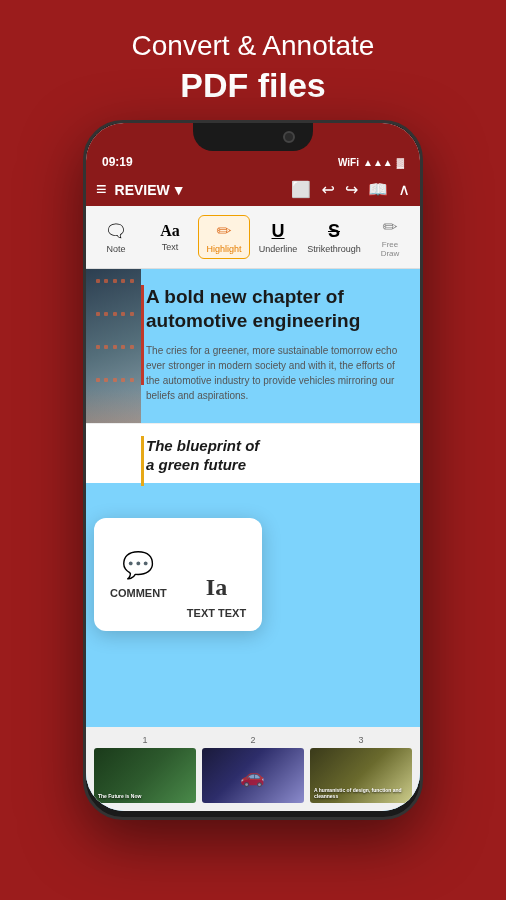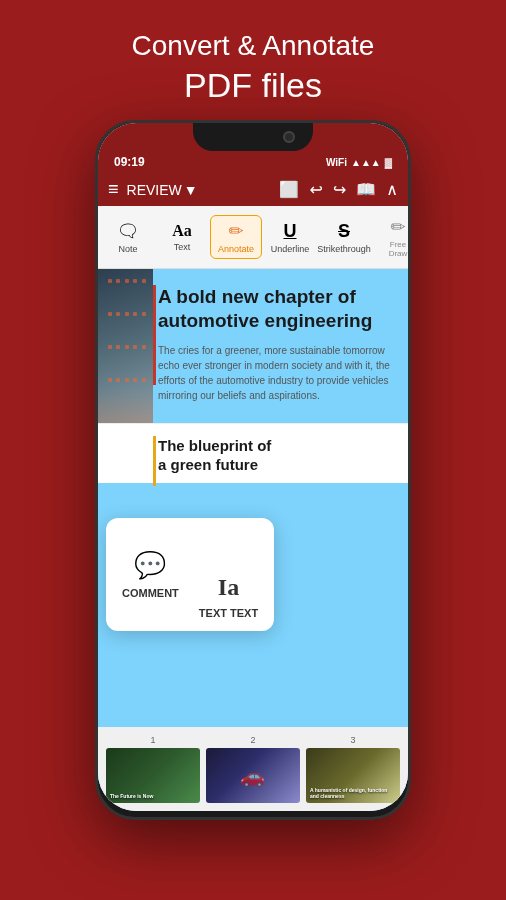--- a/index.html
+++ b/index.html
@@ -17,29 +17,29 @@
       padding: 30px 16px 20px;
       color: white;
     }
     .header-text .subtitle {
       font-size: 28px;
       font-weight: 400;
       margin-bottom: 4px;
     }
     .header-text .title {
       font-size: 34px;
-      font-weight: 400;
+      font-weight: 700;
     }
 
     .phone-container {
       position: absolute;
       top: 120px;
       left: 50%;
       transform: translateX(-50%);
-      width: 316px;
+      width: 340px;
       height: 700px;
     }
 
     .phone-frame {
       width: 100%;
       height: 100%;
       background: #1a1a1a;
       border-radius: 40px;
       border: 3px solid #333;
       overflow: hidden;
@@ -98,21 +98,21 @@
       padding: 6px 10px;
       gap: 8px;
     }
     .toolbar-menu-icon {
       color: white;
       font-size: 18px;
     }
     .toolbar-title {
       color: white;
       font-size: 14px;
-      font-weight: normal;
+      font-weight: bold;
       display: flex;
       align-items: center;
       gap: 2px;
     }
     .toolbar-spacer { flex: 1; }
     .toolbar-actions {
       display: flex;
       gap: 10px;
       align-items: center;
     }
@@ -375,21 +375,21 @@
         <div class="ann-item">
           <span class="ann-icon">🗨</span>
           <span class="ann-label">Note</span>
         </div>
         <div class="ann-item">
           <span class="ann-icon" style="font-size:16px;font-weight:bold;font-family:serif;">Aa</span>
           <span class="ann-label">Text</span>
         </div>
         <div class="ann-item active">
           <span class="ann-icon" style="color:#e07a30;">✏</span>
-          <span class="ann-label">Annotate</span>
+          <span class="ann-label">Highlight</span>
         </div>
         <div class="ann-item">
           <span class="ann-icon" style="text-decoration:underline;font-weight:bold;">U</span>
           <span class="ann-label">Underline</span>
         </div>
         <div class="ann-item">
           <span class="ann-icon" style="text-decoration:line-through;font-weight:bold;">S</span>
           <span class="ann-label">Strikethrough</span>
         </div>
         <div class="ann-item">
@@ -427,21 +427,21 @@
           <div style="position:absolute;bottom:0;left:0;right:0;height:40px;background:linear-gradient(180deg,transparent,rgba(200,100,50,0.3));"></div>
         </div>
 
         <div class="doc-red-line"></div>
 
         <div class="doc-content">
           <div class="doc-heading">A bold new chapter of automotive engineering</div>
           <div class="doc-body">The cries for a greener, more sustainable tomorrow echo ever stronger in modern society and with it, the efforts of the automotive industry to provide vehicles mirroring our beliefs and aspirations.</div>
         </div>
 
-        <div class="doc-section2" style="margin-top:4px;">
+        <div class="doc-section2" style="margin-top:4px;font-style:italic;">
           <div class="doc-yellow-line"></div>
           <div class="doc-heading2" style="white-space:pre-line;">The blueprint of
 a green future</div>
         </div>
 
         <div class="thumbnails" style="position:absolute;bottom:0;left:0;right:0;">
           <div class="thumb-item">
             <span class="thumb-num">1</span>
             <div class="thumb-img thumb1">
               <div class="thumb-text-overlay">The Future is Now</div>

